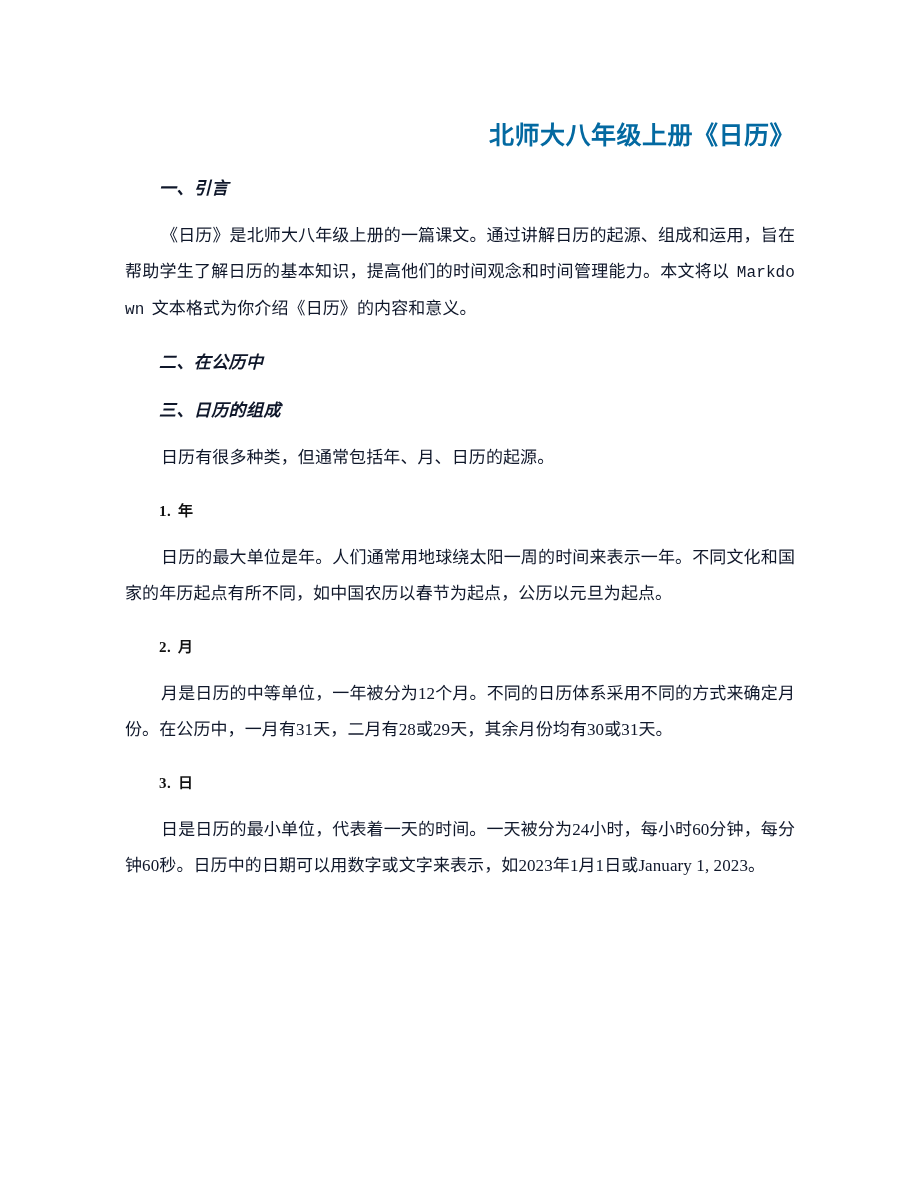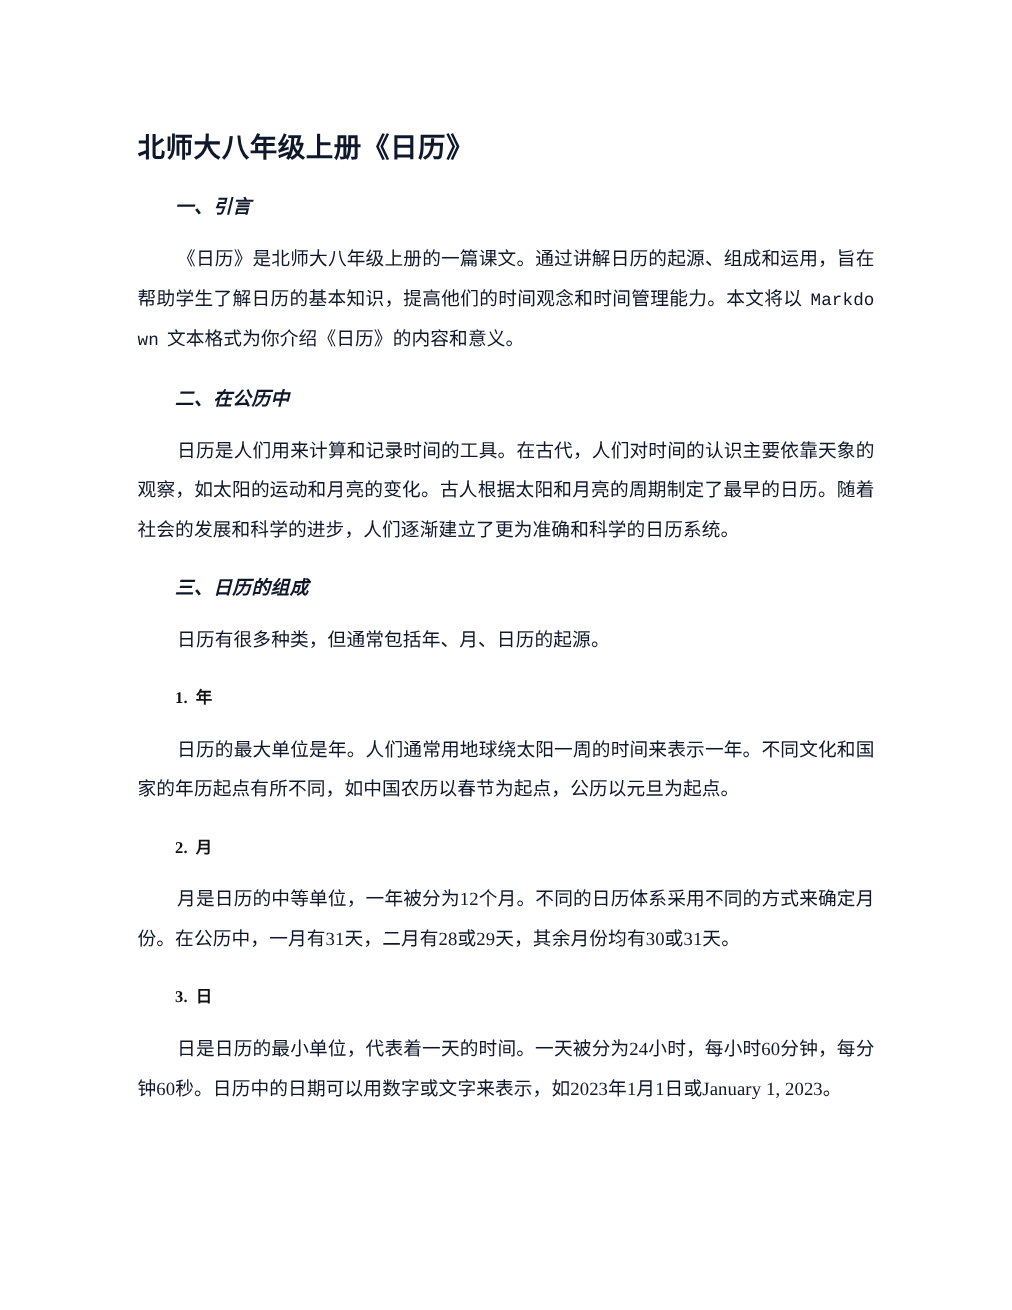--- a/index.html
+++ b/index.html
@@ -29,24 +29,24 @@
     font-family: "Liberation Serif", "DejaVu Serif", serif;
     -webkit-font-smoothing: antialiased;
   }
 
   
   .doc-title {
     font-family: "Liberation Sans", "DejaVu Sans", sans-serif;
     font-weight: bold;
     font-size: 25px;
     line-height: 34px;
-    text-align: left;
+    text-align: right;
     margin: 0 0 24px 0;
     letter-spacing: 0.5px;
-    color: #0f172a;
+    color: #0369a1;
   }
 
   
   .h2 {
     font-family: "Liberation Sans", "DejaVu Sans", sans-serif;
     font-weight: bold;
     font-size: 17px;
     line-height: 26px;
     margin: 22px 0 16px 0;
     text-indent: 34px;
@@ -102,21 +102,20 @@
 
 <div class="page">
   <div class="doc">
 
     <h1 class="doc-title">北师大八年级上册《日历》</h1>
 
     <h2 class="h2">一、引言</h2>
     <p class="para"><span>《日历》是北师大八年级上册的一篇课文。通过讲解日历的起源、组成和运用，旨在帮助学生了解日历的基本知识，提高他们的时间观念和时间管理能力。本文将以 </span><span class="mono">Markdown</span><span> 文本格式为你介绍《日历》的内容和意义。</span></p>
 
     <h2 class="h2">二、在公历中</h2>
-    <p class="para"><span>日历是人们用来计算和记录时间的工具。在古代，人们对时间的认识主要依靠天象的观察，如太阳的运动和月亮的变化。古人根据太阳和月亮的周期制定了最早的日历。随着社会的发展和科学的进步，人们逐渐建立了更为准确和科学的日历系统。</span></p>
 
     <h2 class="h2">三、日历的组成</h2>
     <p class="para no-indent"><span>日历有很多种类，但通常包括年、月、日历的起源。</span></p>
 
     <h3 class="h3">
       <span class="num">1.</span><span>年</span>
     </h3>
     <p class="para"><span>日历的最大单位是年。人们通常用地球绕太阳一周的时间来表示一年。不同文化和国家的年历起点有所不同，如中国农历以春节为起点，公历以元旦为起点。</span></p>
 
     <h3 class="h3">

